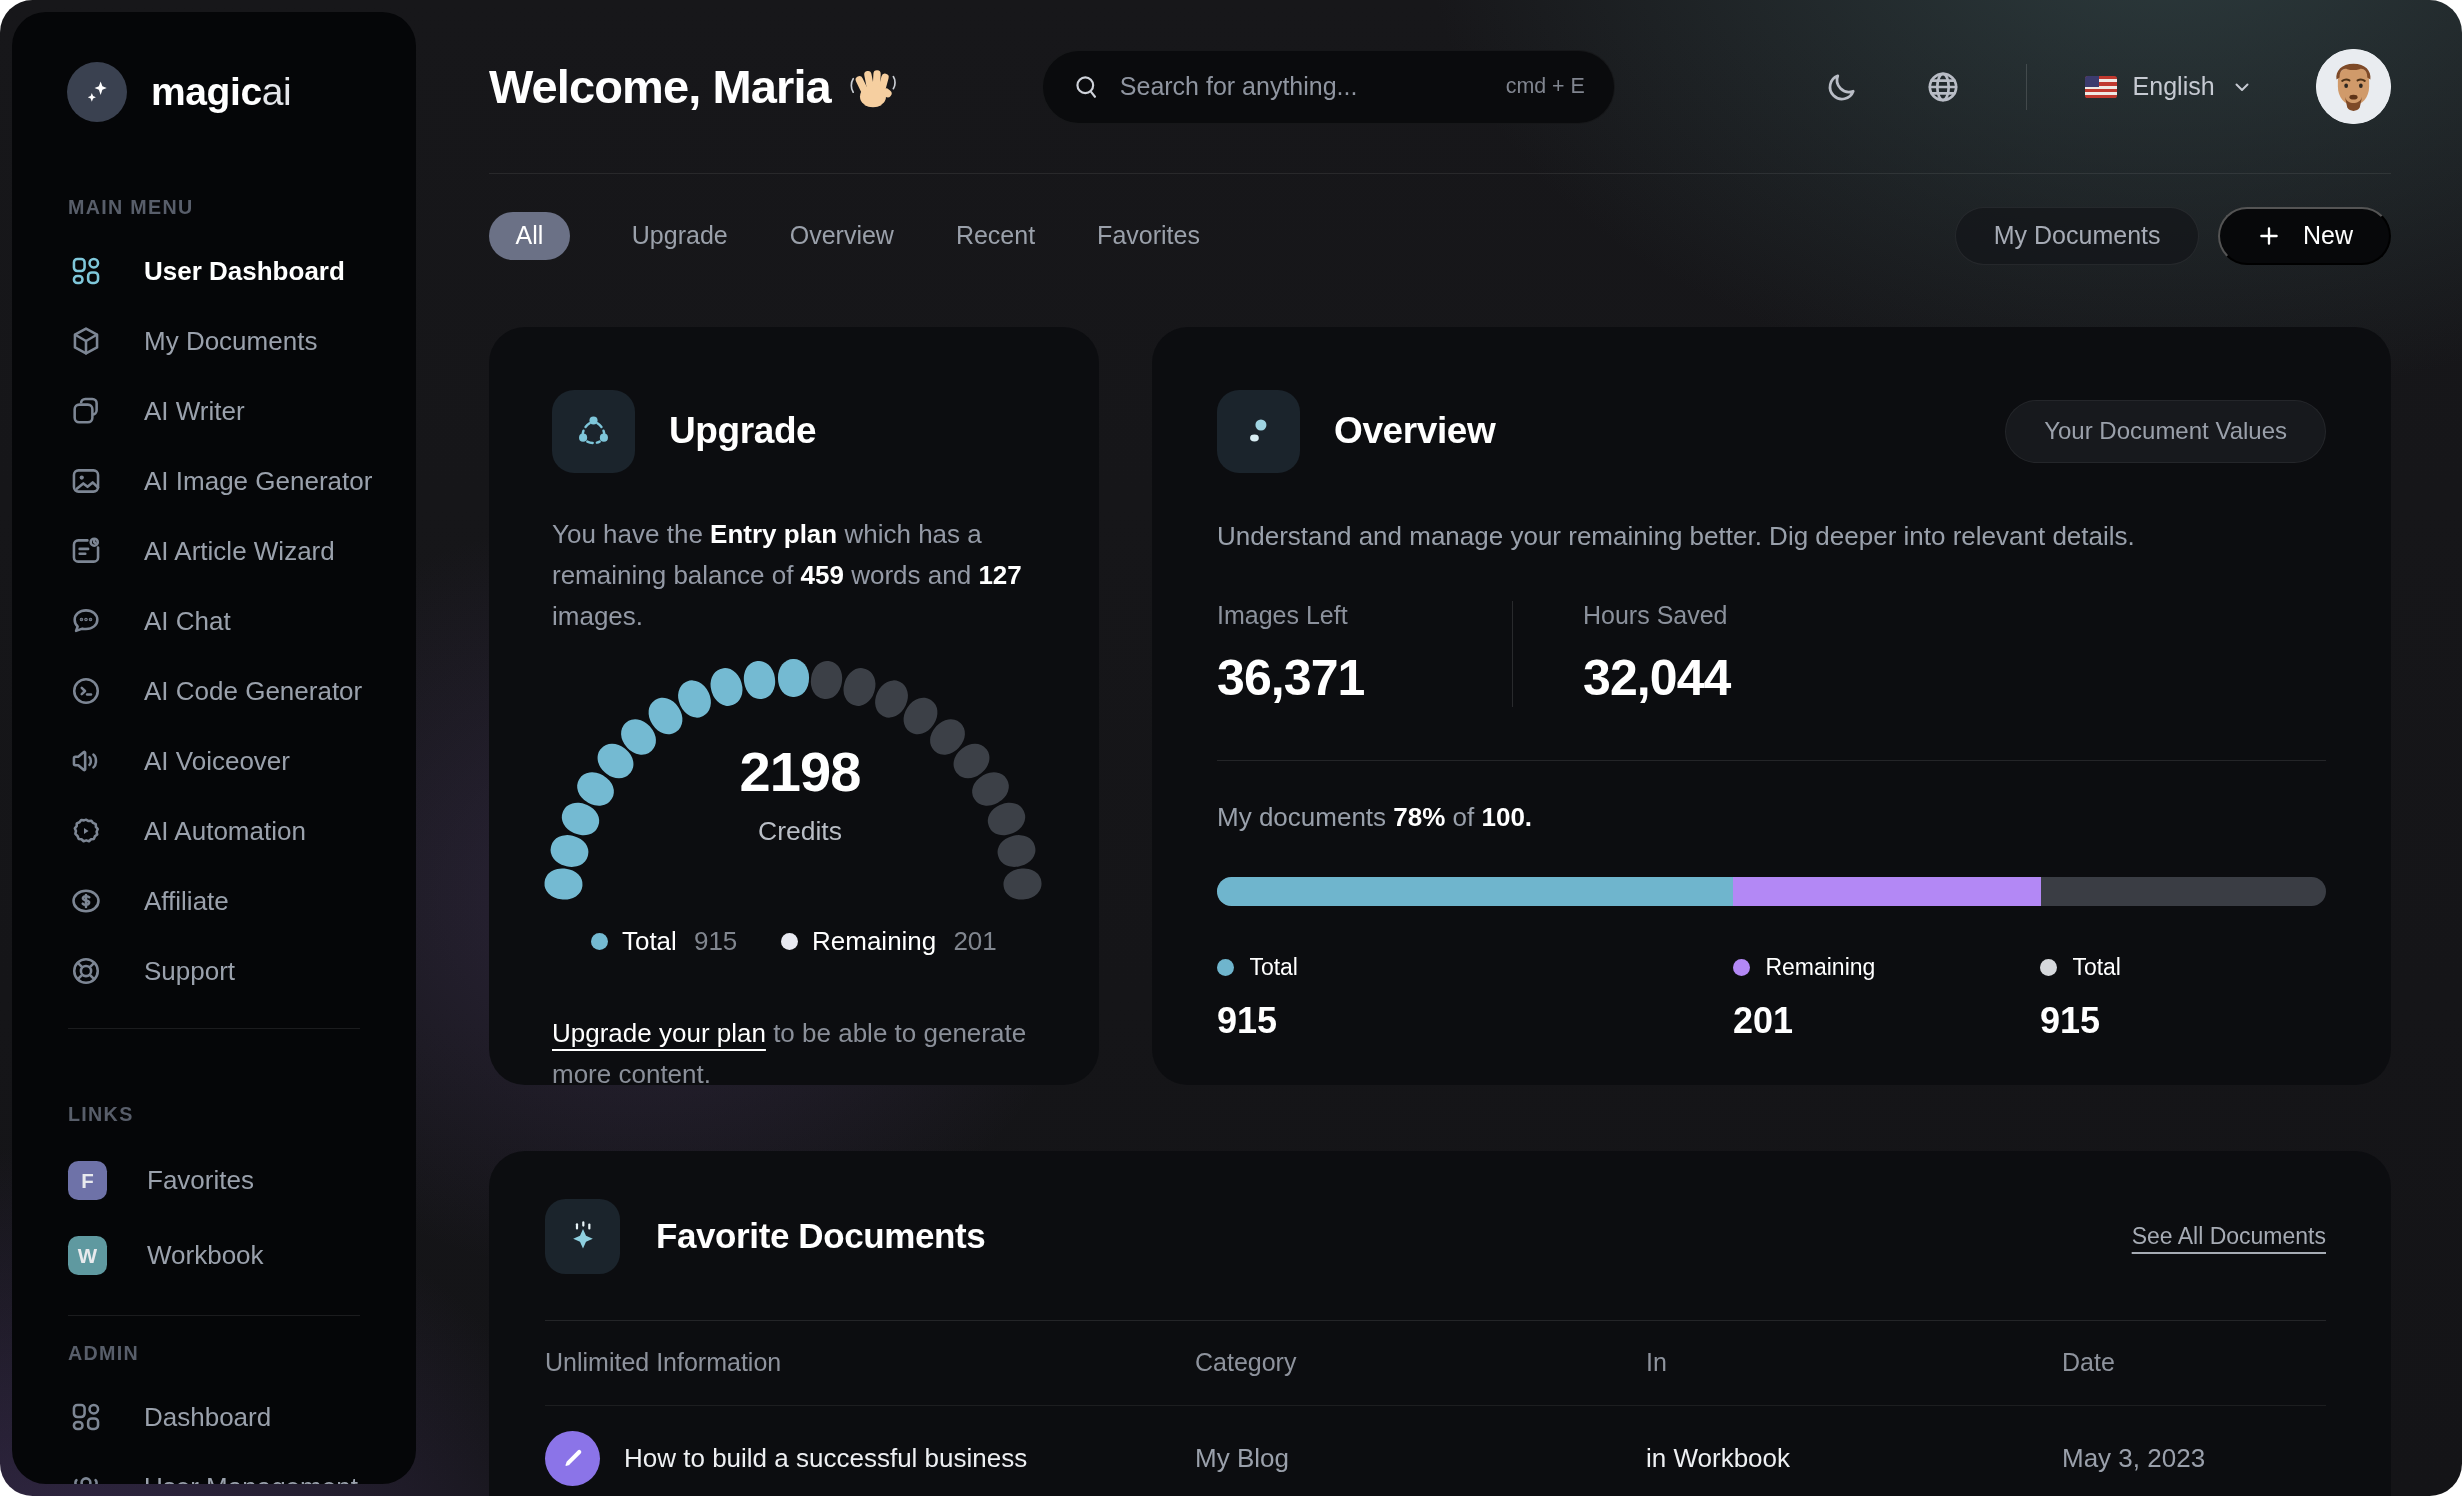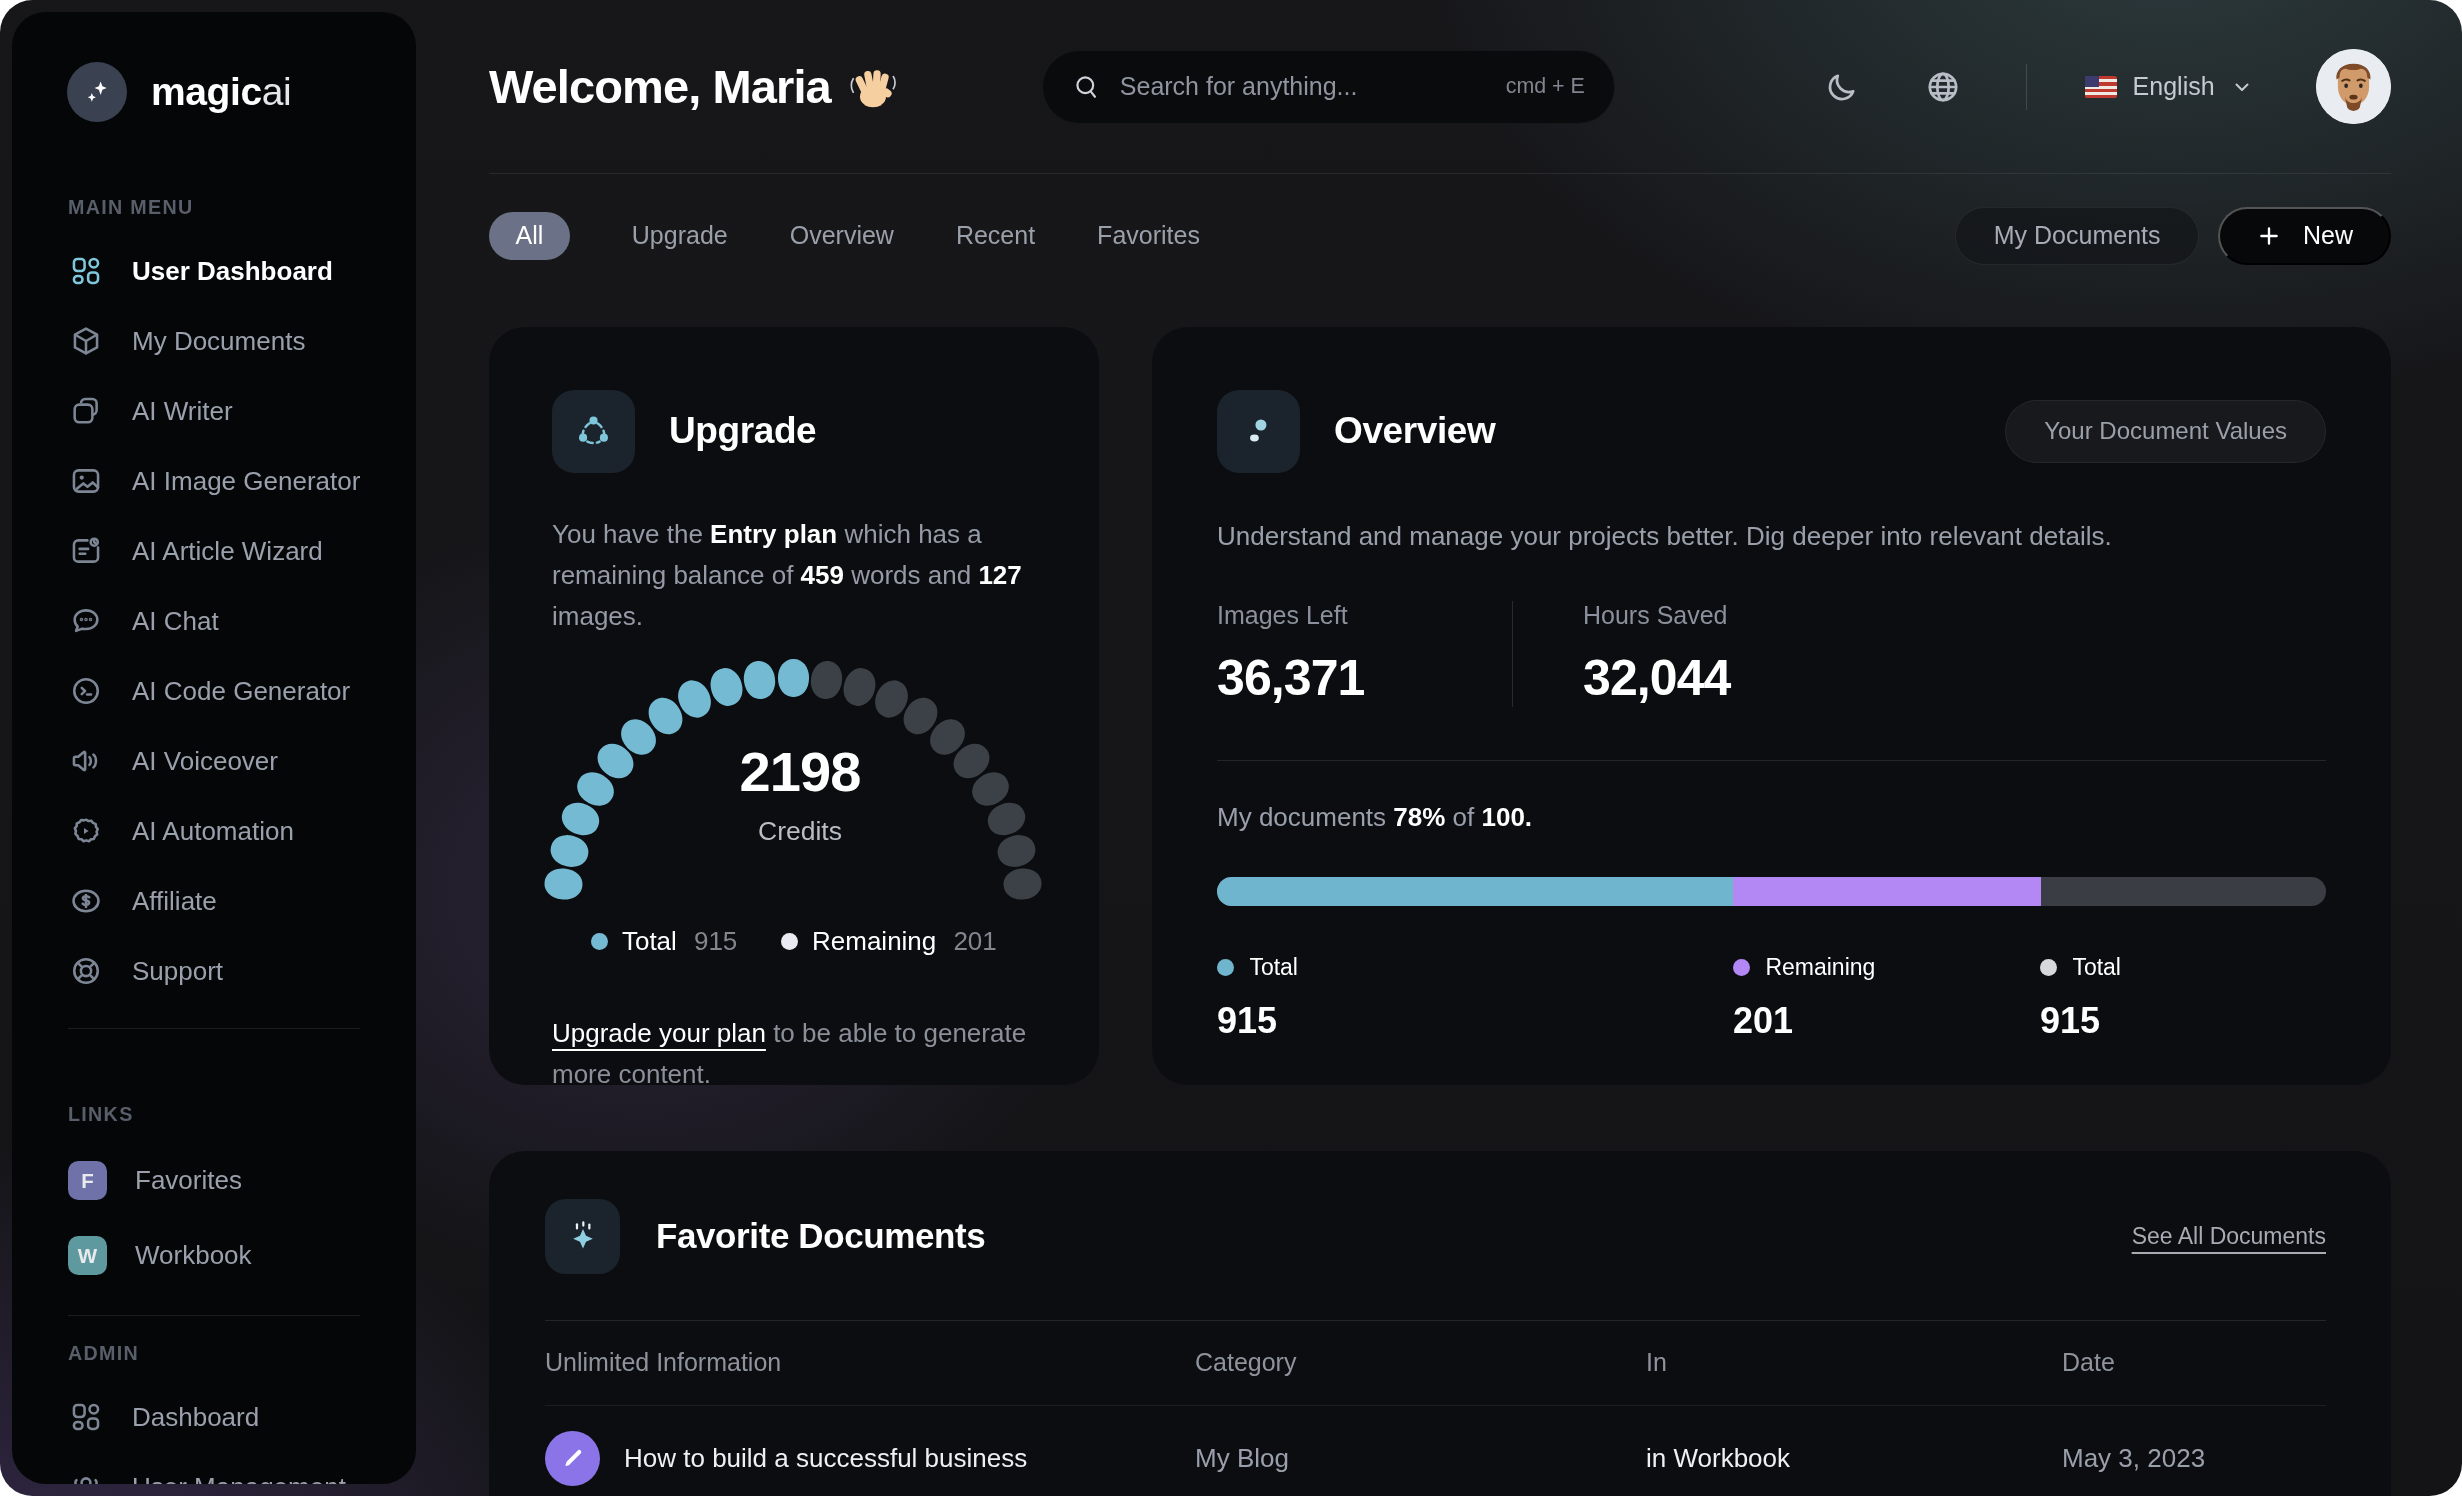--- a/index.html
+++ b/index.html
@@ -18,21 +18,21 @@
     position:absolute; left:12px; top:12px; bottom:12px; width:404px;
     background:#050608; border-radius:34px; padding:50px 0 0 0; overflow:hidden;
   }
   .brand{ display:flex; align-items:center; gap:24px; padding:0 0 0 55px; }
   .brand-badge{ width:60px; height:60px; border-radius:50%; background:#3a4150; display:flex; align-items:center; justify-content:center; }
   .brand-name{ font-size:39px; color:#fff; letter-spacing:-0.4px; }
   .brand-name b{ font-weight:700; }
   .brand-name span.lite{ font-weight:400; color:#e4e6ea; }
   .side-label{ padding:0 0 0 56px; margin-top:74px; font-size:19.7px; letter-spacing:1.3px; color:#585e6a; font-weight:600; }
   .nav{ margin-top:17px; }
-  .nav-item{ display:flex; align-items:center; gap:28px; height:70px; padding:0 34px 0 56px; cursor:pointer; }
+  .nav-item{ display:flex; align-items:center; gap:40px; height:70px; padding:0 34px 0 56px; cursor:pointer; }
   .nav-item .nico{ width:36px; height:36px; display:flex; align-items:center; justify-content:center; color:#7d8694; flex:none; }
   .nav-item .nlbl{ font-size:26px; color:#9aa1ac; }
   .nav-item.active .nico{ color:#7fc7da; }
   .nav-item.active .nlbl{ color:#ffffff; font-weight:600; }
   .side-div{ border-top:0.9px solid rgba(255,255,255,.09); margin:22px 56px 0 56px; }
   .badge{ width:39px; height:39px; border-radius:10.3px; display:flex; align-items:center; justify-content:center;
           font-size:20.5px; color:#e8eaee; font-weight:600; flex:none; }
   .nav-item.linkrow{ height:75px; }
   
   .main{ position:absolute; left:416px; right:0; top:0; bottom:0; padding:0 71px 0 73px; }
@@ -451,21 +451,21 @@
           <span class="cicon">
             <svg width="39" height="39" viewBox="0 0 24 24">
                 <circle cx="13.5" cy="8" r="3.4" fill="#9fd4e2"></circle>
                 <ellipse cx="9.5" cy="16" rx="2.7" ry="2.1" fill="#d8edf3"></ellipse>
               </svg>
           </span>
           <h2 class="ctitle">Overview</h2>
           <button class="btn-pill">Your Document Values</button>
         </div>
 
-        <p class="ov-desc">Understand and manage your projects better. Dig deeper into relevant details.</p>
+        <p class="ov-desc">Understand and manage your remaining better. Dig deeper into relevant details.</p>
 
         <div class="stats">
           <div class="stat s2">
             <div class="sl">Images Left</div>
             <div class="sv">36,371</div>
           </div>
           <div class="stat">
             <div class="sl">Hours Saved</div>
             <div class="sv">32,044</div>
           </div>

